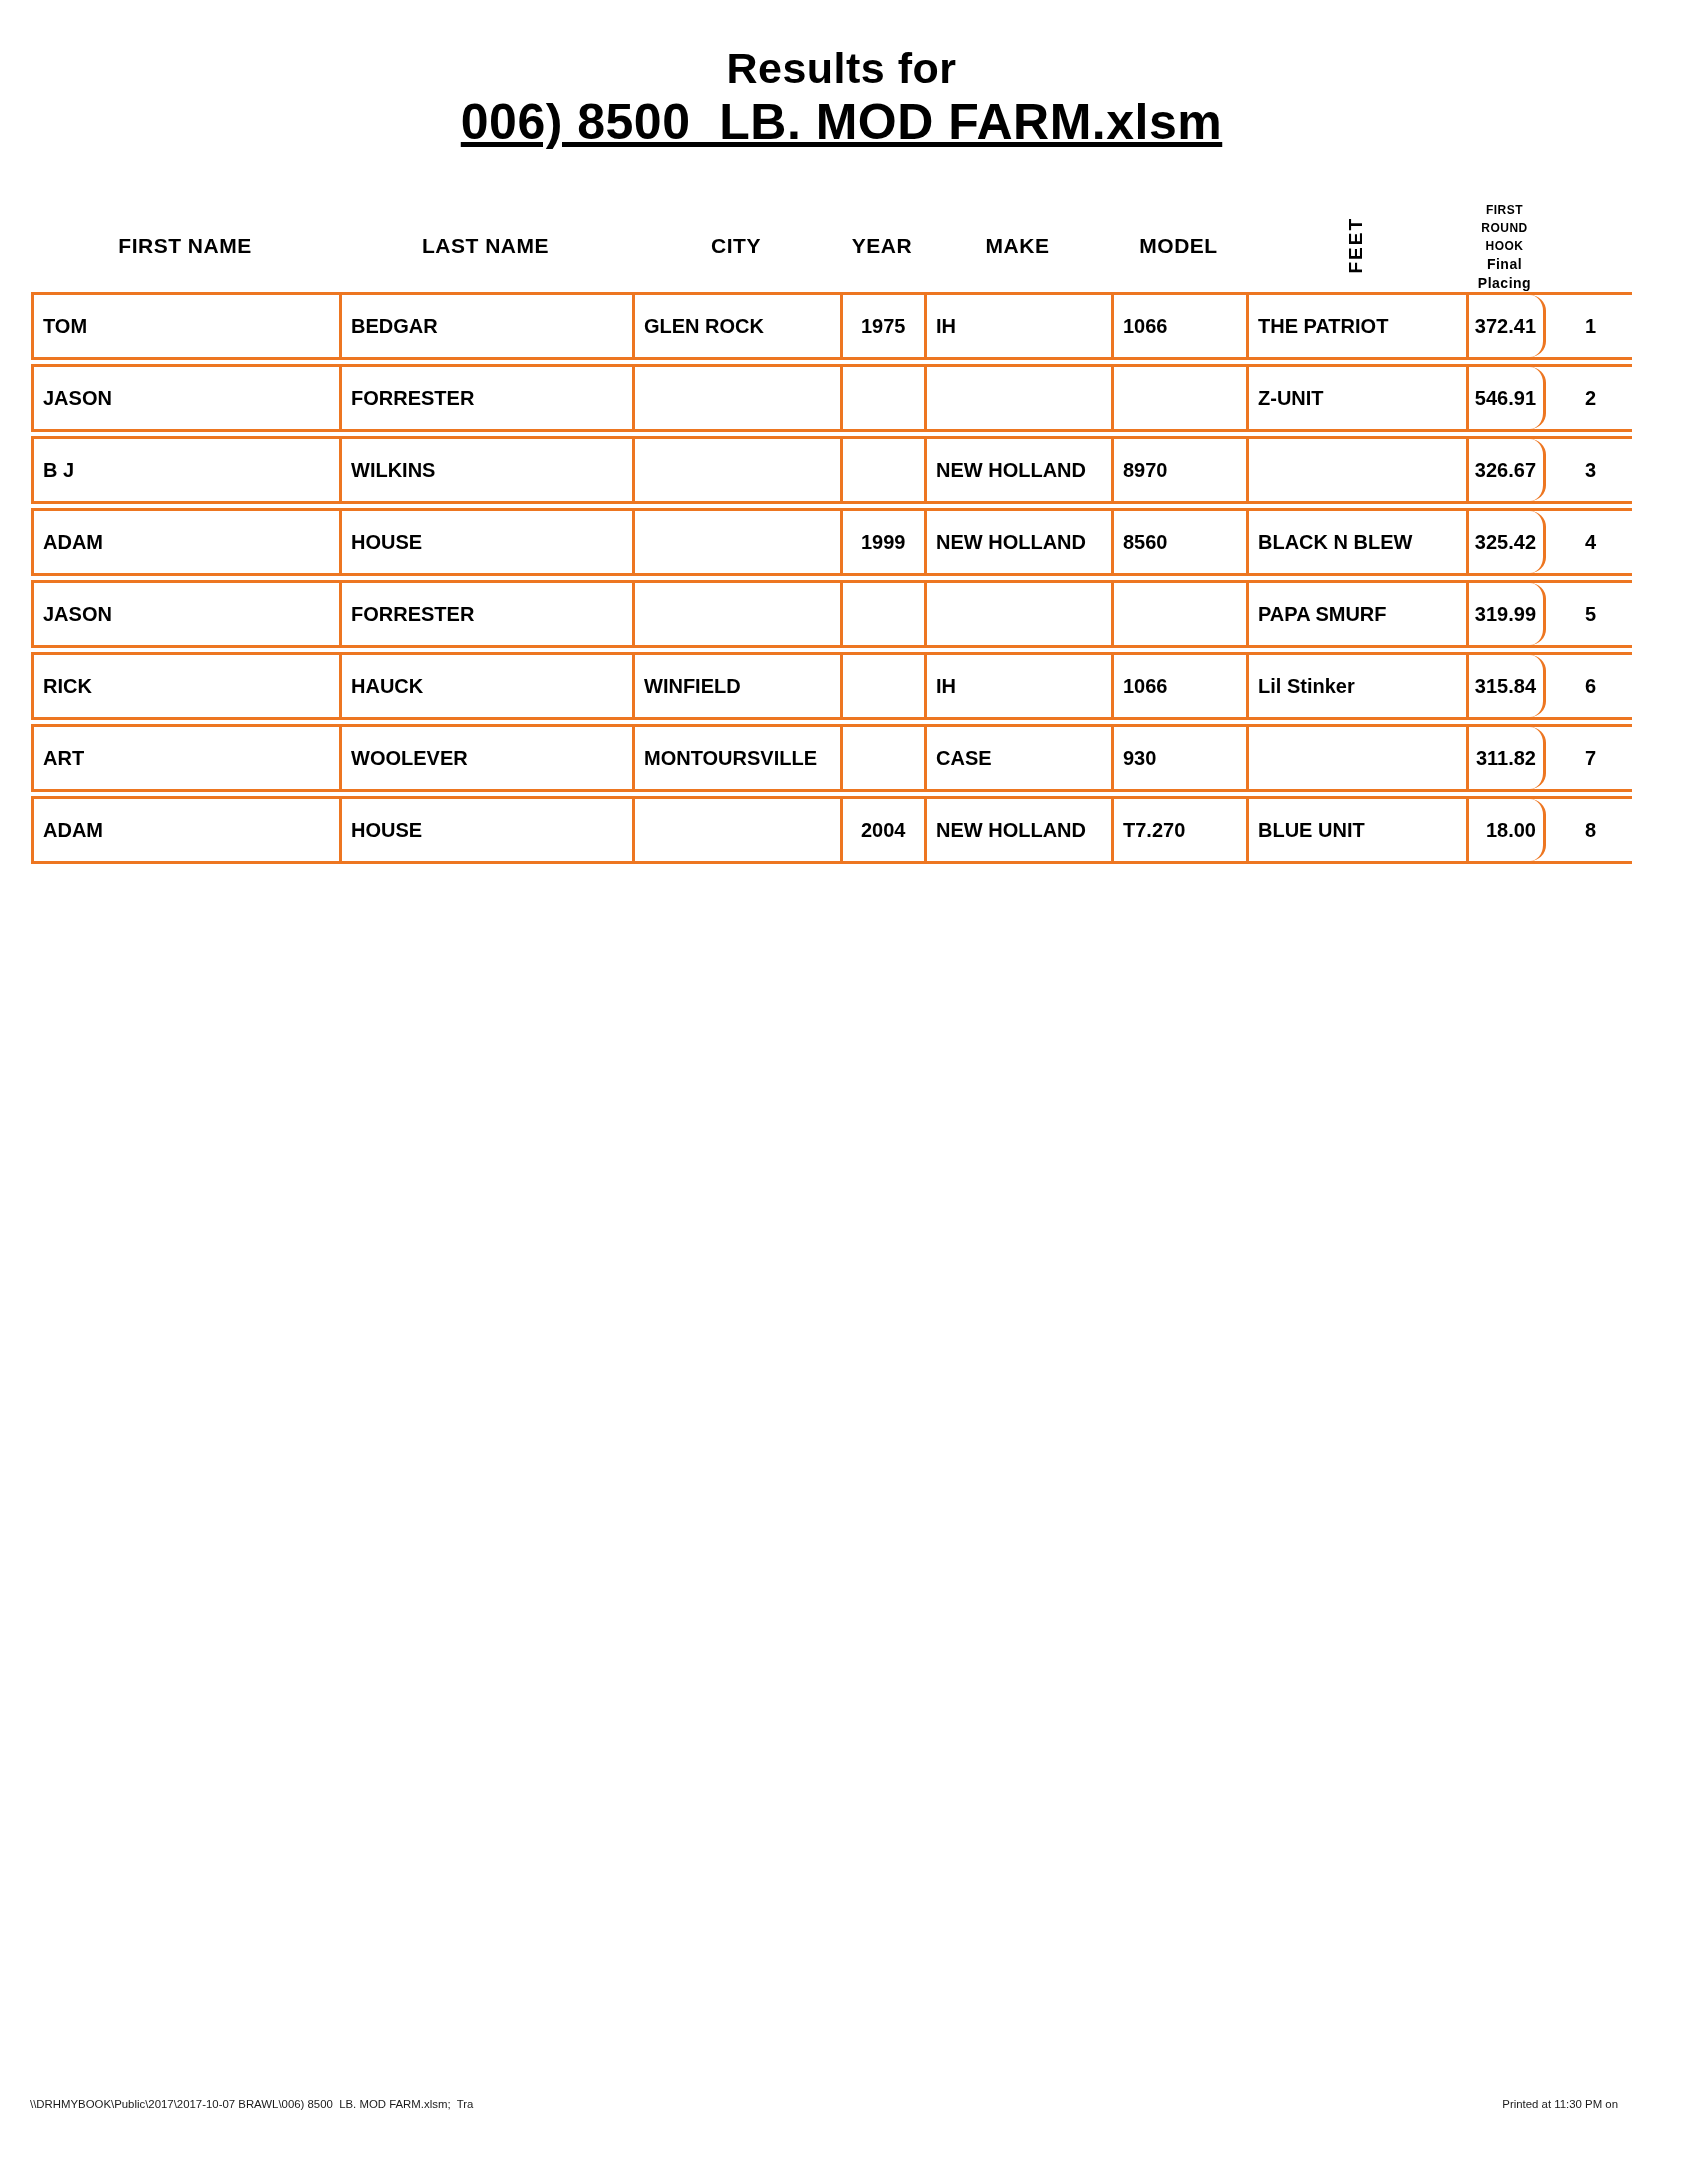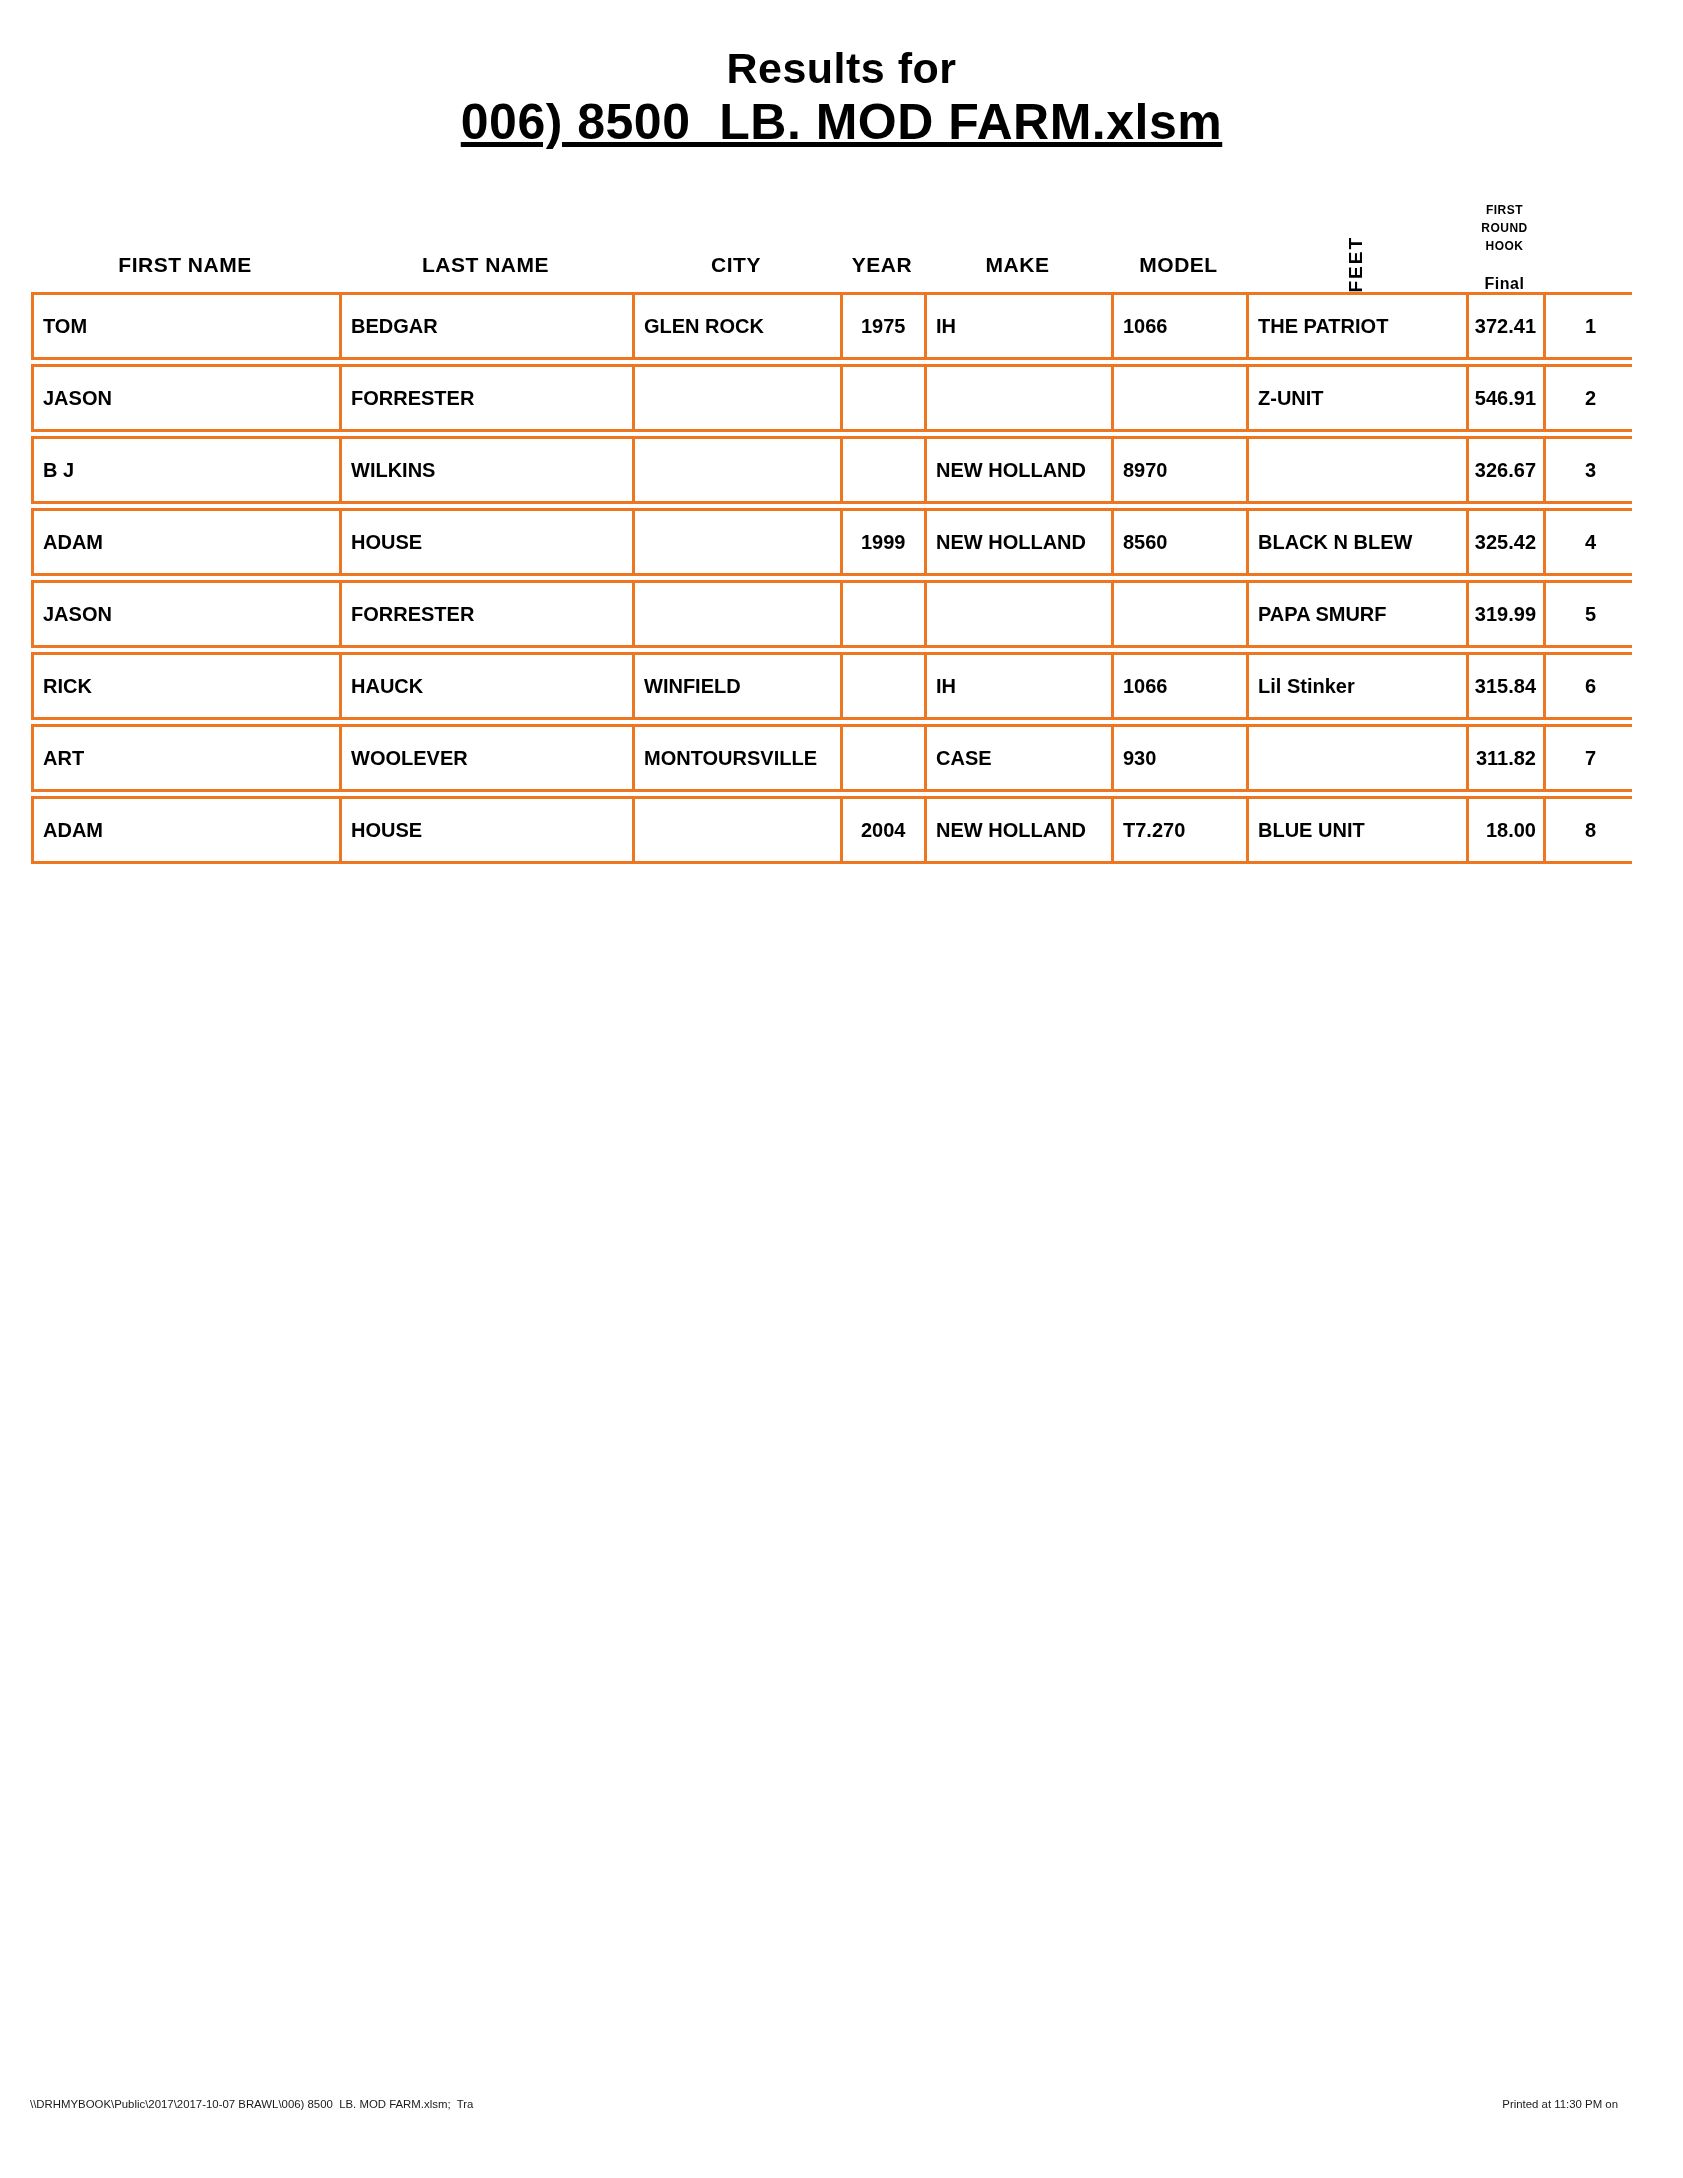--- a/index.html
+++ b/index.html
@@ -33,38 +33,38 @@
   }
   .feet-vert {
     writing-mode:vertical-rl; transform:rotate(180deg);
     font-size:19px; font-weight:bold; letter-spacing:2px;
   }
   .h-placing {
     flex-direction:column; justify-content:flex-start;
     padding-top:3px;
   }
   .pl-caps  { font-size:12px; font-weight:bold; line-height:18px; letter-spacing:0.5px; }
-  .pl-mixed { font-size:16px; font-weight:bold; line-height:19px;margin-top:19px; }
+  .pl-mixed { font-size:14px; font-weight:bold; line-height:19px; }
   .tbl { position:absolute; top:292px; left:31px; width:1601px; }
   .trow {
     display:grid;
     grid-template-columns:308px 293px 208px 84px 187px 135px 220px 77px 89px;
     border:3px solid var(--oc); border-right:none;
     height:68px; margin-bottom:4px;
     background:#fff;
   }
   .tcell {
     display:flex; align-items:center;
     padding-left:9px;
     font-size:20px; font-weight:bold;
     border-right:3px solid var(--oc);
     overflow:hidden; white-space:nowrap;
   }
   .tcell.c-year { padding-left:18px; }
-  .tcell.c-feet { justify-content:flex-end; padding-left:16px; padding-right:7px; }
+  .tcell.c-feet { justify-content:flex-end; padding-left:16px; padding-right:7px;border-radius:16px; }
   .tcell.c-placing { justify-content:center; padding-left:0; border-right:none; }
   .footer-left {
     position:absolute; left:30px; top:2098px;
     font-size:11.4px; color:#1a1a1a; white-space:pre;
   }
   .footer-right {
     position:absolute; right:65px; top:2098px;
     font-size:11.4px; color:#1a1a1a; white-space:pre;
   }
 </style>

